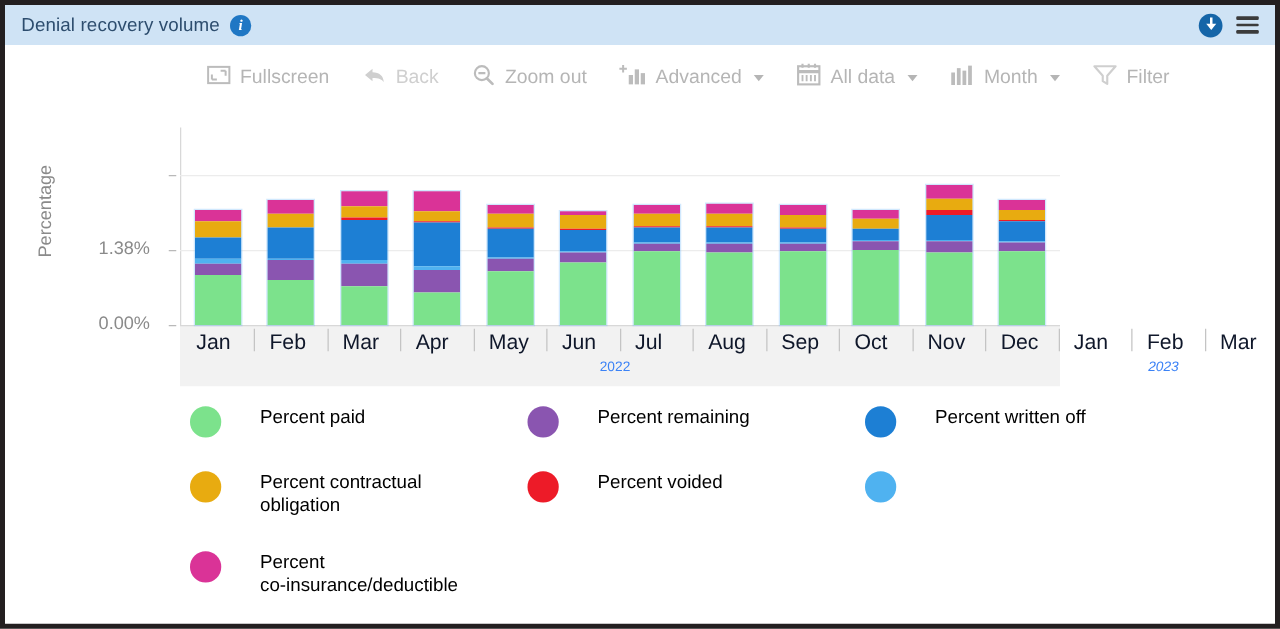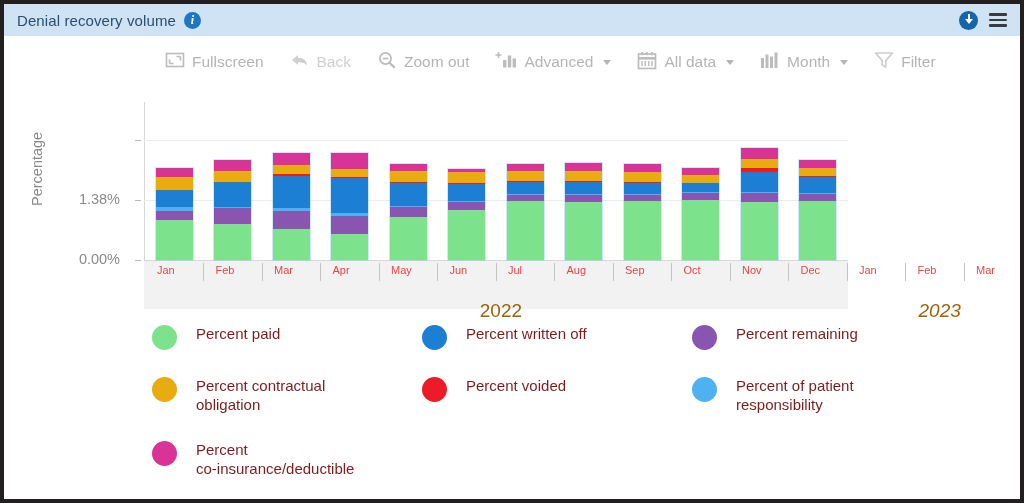--- a/index.html
+++ b/index.html
@@ -101,34 +101,34 @@
 
   .bar {
     position:absolute; bottom:0; width:37px;
     display:flex; flex-direction:column-reverse;
     outline:1px solid rgba(120,190,250,.35);
   }
   .seg { width:100%; }
 
   #xaxis { position:absolute; left:140px; top:172px; width:860px; height:60px; }
   .xlab {
-    position:absolute; top:4px; color:#ef4444; font-size:11px; white-space:nowrap;
+    position:absolute; top:4px; color:#0f172a; font-size:17px; white-space:nowrap;
   }
   .xsep { position:absolute; top:3px; width:1px; height:18px; background:#c4c4c4; }
-  .yearlab { position:absolute; top:40px; color:#a16207; font-size:19px; white-space:nowrap; }
+  .yearlab { position:absolute; top:28px; color:#3b82f6; font-size:11px; white-space:nowrap; }
 
   
   #legend {
     position:absolute; left:148px; top:320px; width:870px;
     display:flex; flex-wrap:wrap;
   }
   .leg-item { display:flex; align-items:flex-start; width:270px; margin-bottom:26px; }
   .leg-dot { width:25px; height:25px; border-radius:50%; flex:none; margin-top:1px; }
   .leg-text {
-    margin-left:19px; color:#7f1d1d; font-size:15px; line-height:19px;
+    margin-left:31px; color:#000000; font-size:15px; line-height:19px;
     white-space:pre-line;
   }
 </style>
 </head>
 <body>
 
 <div id="frame">
 
   <div id="titlebar">
     <div id="title-text">Denial recovery volume</div>
@@ -382,40 +382,38 @@
         <div class="yearlab" style="left: 914.5px; font-style: italic;">2023</div>
       </div>
   </div>
 
   <div id="legend">
       <div class="leg-item">
         <div class="leg-dot" style="background: rgb(124, 226, 140);"></div>
         <div class="leg-text">Percent paid</div>
       </div>
       <div class="leg-item">
+        <div class="leg-dot" style="background: rgb(138, 85, 176);"></div>
+        <div class="leg-text">Percent remaining</div>
+      </div>
+      <div class="leg-item">
         <div class="leg-dot" style="background: rgb(29, 127, 212);"></div>
         <div class="leg-text">Percent written off</div>
-      </div>
-      <div class="leg-item">
-        <div class="leg-dot" style="background: rgb(138, 85, 176);"></div>
-        <div class="leg-text">Percent remaining</div>
       </div>
       <div class="leg-item">
         <div class="leg-dot" style="background: rgb(232, 171, 16);"></div>
         <div class="leg-text">Percent contractual
 obligation</div>
       </div>
       <div class="leg-item">
         <div class="leg-dot" style="background: rgb(237, 27, 40);"></div>
         <div class="leg-text">Percent voided</div>
       </div>
       <div class="leg-item">
         <div class="leg-dot" style="background: rgb(79, 178, 240);"></div>
-        <div class="leg-text">Percent of patient
-responsibility</div>
       </div>
       <div class="leg-item">
         <div class="leg-dot" style="background: rgb(218, 51, 151);"></div>
         <div class="leg-text">Percent
 co-insurance/deductible</div>
       </div>
     </div>
 
 </div>
 

